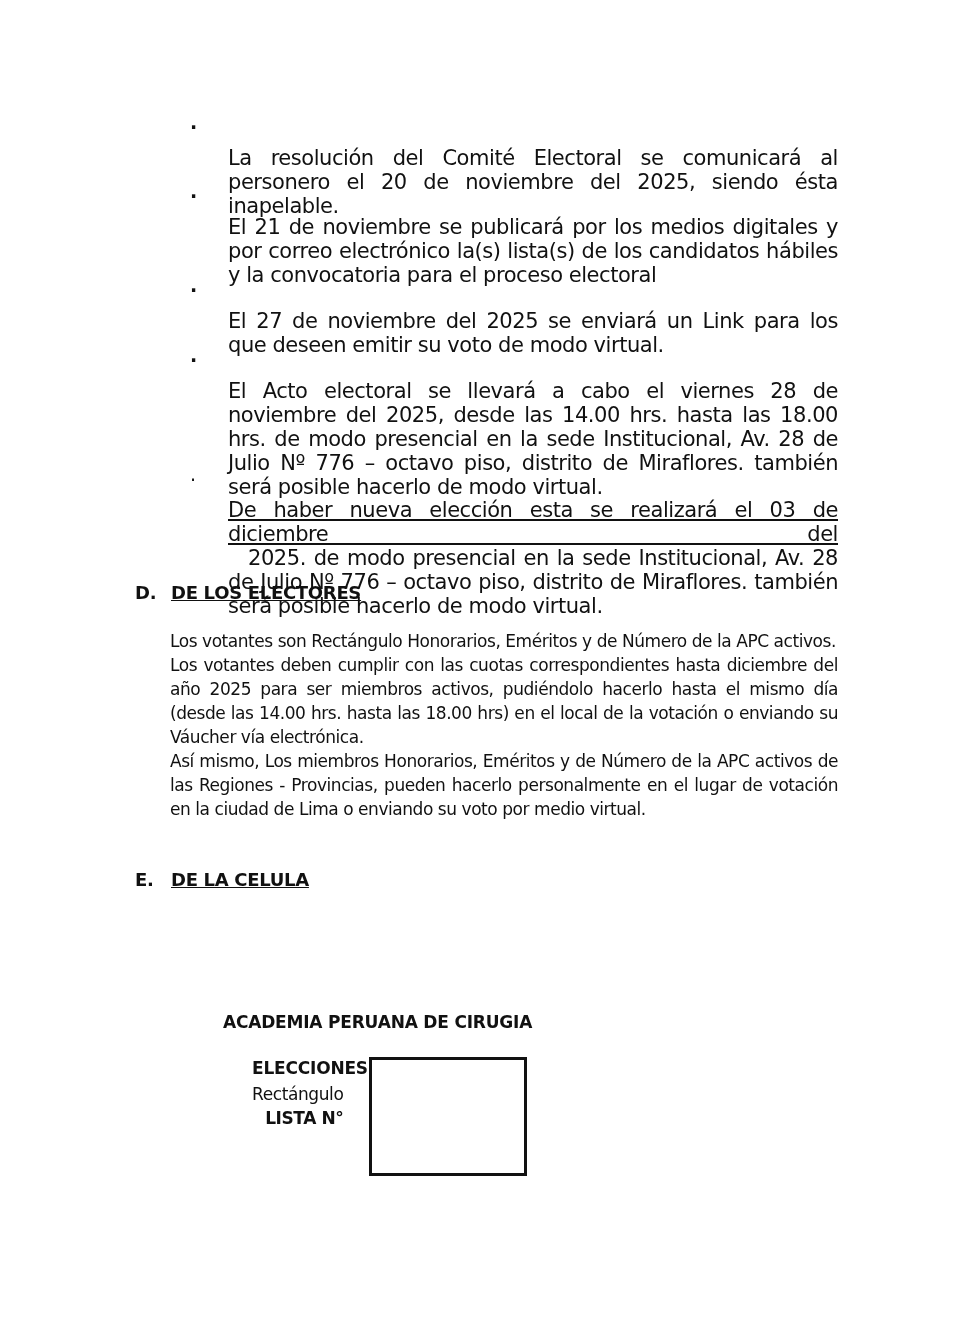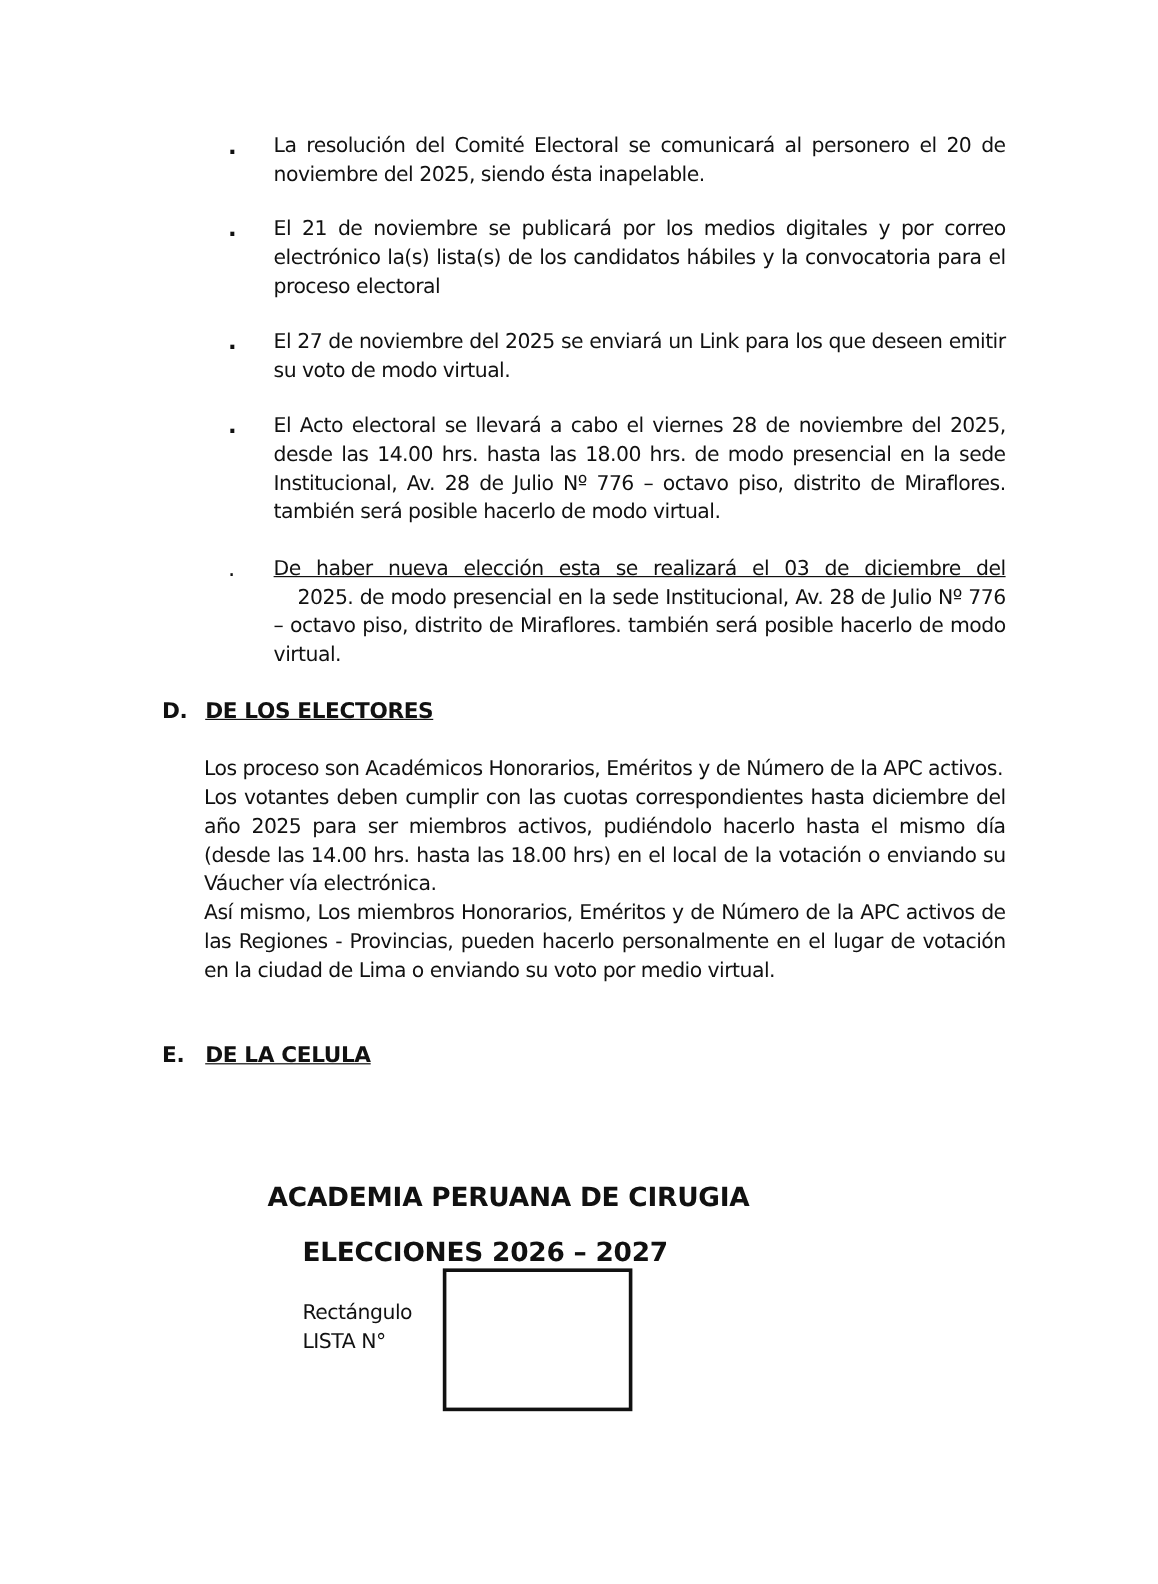--- a/index.html
+++ b/index.html
@@ -4,42 +4,43 @@
   <style>
     html, body { margin: 0; padding: 0; }
     body {
       width: 965px; height: 1320px; background: #ffffff; color: #111111;
       font-family: "DejaVu Sans", sans-serif; position: relative; overflow: hidden;
     }
     .page { position: absolute; left: 0; top: 0; width: 965px; height: 1320px; }
     .bullet-item { position: absolute; left: 190px; width: 648px; }
     .bullet-dot { position: absolute; left: 0; top: 0; width: 38px; font-size: 19px; line-height: 24px; font-weight: bold; }
     .bullet-text {
-      margin-left: 38px; font-size: 17px; line-height: 24px; text-align: justify;
-      letter-spacing: -0.45px; word-spacing: 0px;
+      margin-left: 38px; font-size: 21px; line-height: 24px; text-align: justify;
+      letter-spacing: -0.45px; word-spacing: 0px; margin-top: 36px;
     }
     .bullet-text .indent { display: inline-block; width: 20px; }
     .section-heading {
       position: absolute; left: 135px; font-size: 18px; font-weight: bold; line-height: 24px;
       letter-spacing: -0.3px;
       text-decoration: underline;
     }
     .section-heading .letter { display: inline-block; width: 36px; }
     .para {
       position: absolute; left: 170px; width: 668px; font-size: 17px; line-height: 24px;
       text-align: justify; letter-spacing: -0.45px;
     }
     .para p { margin: 0; }
     .ballot-title {
-      position: absolute; left: 223px; font-size: 22px; font-weight: bold; line-height: 24px;
+      position: absolute; left: 223px; font-size: 17px; font-weight: bold; line-height: 24px;
       letter-spacing: -0.2px;
+      margin-top: 23px;
     }
     .ballot-sub { left: 252px; }
     .ballot-label { position: absolute; left: 252px; top: 1082px; font-size: 17px; line-height: 24px; letter-spacing: -0.4px; }
-    .ballot-label .bold { font-weight: normal; }
+    .ballot-label .bold { font-weight: bold; text-align: right; }
     .ballot-box {
       position: absolute; left: 369px; top: 1057px; width: 152px; height: 113px;
       border: 3px solid #111111; background: #ffffff;
     }
   </style>
 </head>
 <body>
 
 <div class="page">
 
@@ -69,21 +70,21 @@
       <div style="text-align:justify; text-align-last:justify;text-decoration:underline;">De haber nueva elección esta se realizará el 03 de diciembre del</div>
       <div><span class="indent"></span><span>2025. de modo presencial en la sede Institucional, Av. 28 de Julio Nº 776 – octavo piso, distrito de Miraflores. también será posible hacerlo de modo virtual.</span></div>
     </div>
   </div>
 
   <div class="section-heading" style="top:581px;">
     <span class="letter">D.</span><span>DE LOS ELECTORES</span>
   </div>
 
   <div class="para" style="top:629px;">
-    <p>Los proceso son Académicos Honorarios, Eméritos y de Número de la APC activos.</p>
+    <p>Los votantes son Rectángulo Honorarios, Eméritos y de Número de la APC activos.</p>
     <p>Los votantes deben cumplir con las cuotas correspondientes hasta diciembre del año 2025 para ser miembros activos, pudiéndolo hacerlo hasta el mismo día (desde las 14.00 hrs. hasta las 18.00 hrs) en el local de la votación o enviando su Váucher vía electrónica.</p>
     <p>Así mismo, Los miembros Honorarios, Eméritos y de Número de la APC activos de las Regiones - Provincias, pueden hacerlo personalmente en el lugar de votación en la ciudad de Lima o enviando su voto por medio virtual.</p>
   </div>
 
   <div class="section-heading" style="top:868px;">
     <span class="letter">E.</span><span>DE LA CELULA</span>
   </div>
 
 
   <div class="ballot-title" style="top:987px;">ACADEMIA PERUANA DE CIRUGIA</div>

